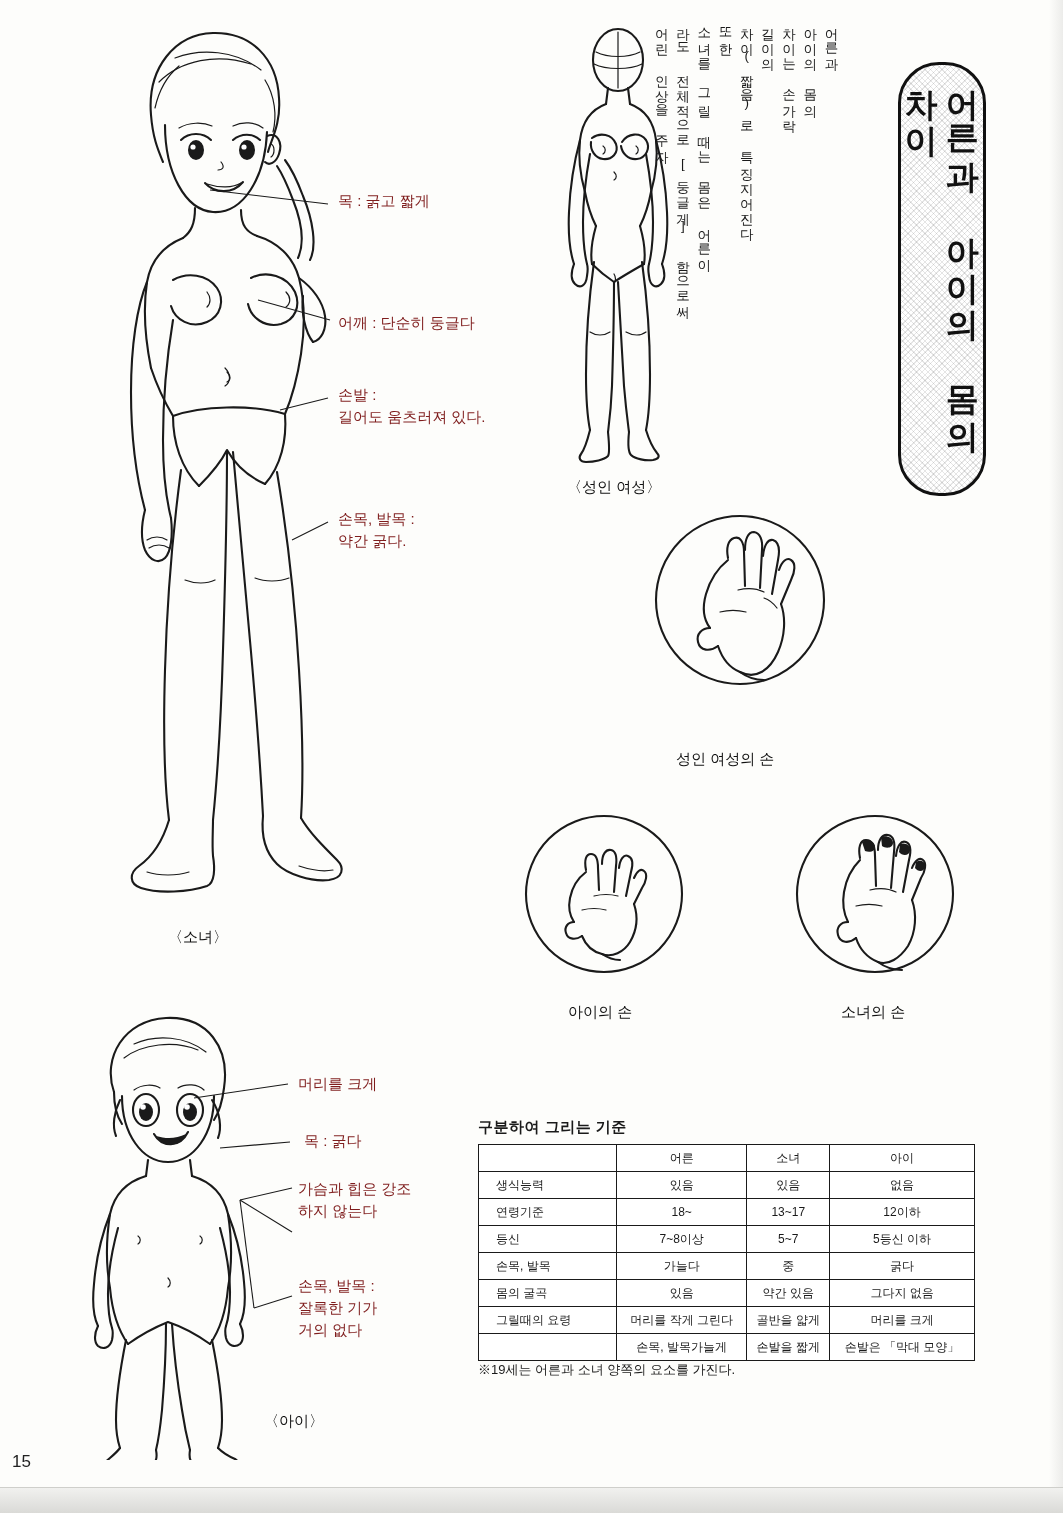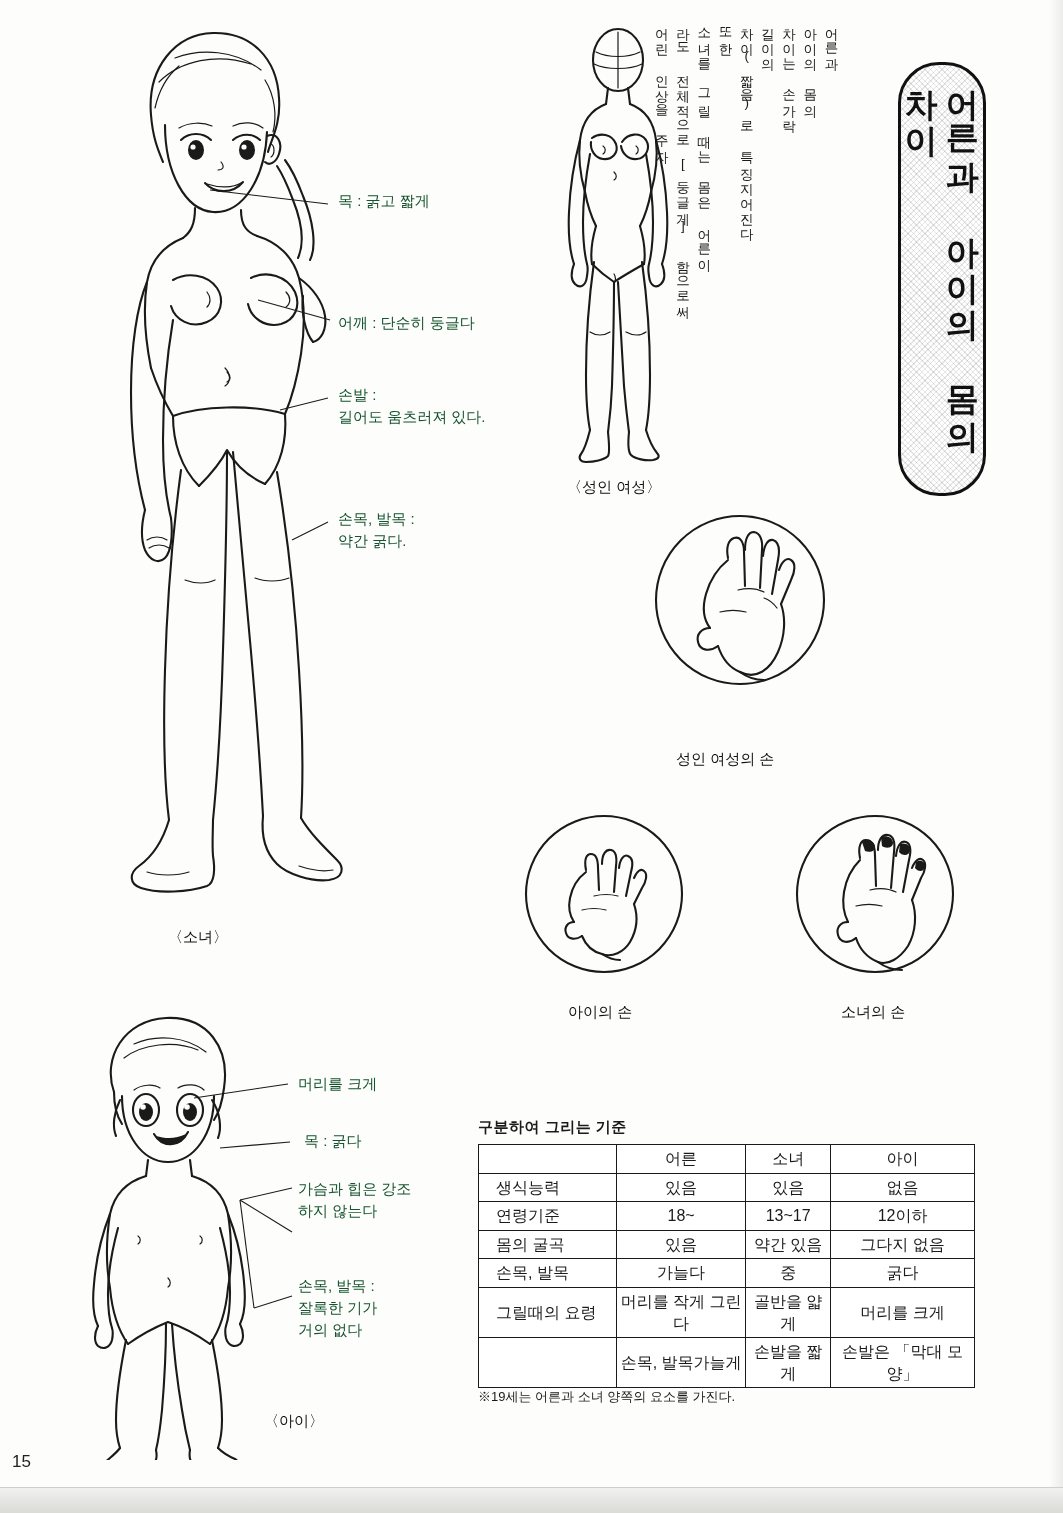--- a/index.html
+++ b/index.html
@@ -64,21 +64,21 @@
 
   
   .caption {
     font-size: 15px;
     color: #111;
     white-space: nowrap;
   }
   .callout {
     font-size: 15px;
     line-height: 1.45;
-    color: #14532d;
+    color: #7f1d1d;
     white-space: pre-line;
   }
 
   
   .drawing { display: block; }
   .ink { fill: none; stroke: #1a1a1a; stroke-width: 2.1; stroke-linecap: round; stroke-linejoin: round; }
   .ink-thin { fill: none; stroke: #1a1a1a; stroke-width: 1.2; stroke-linecap: round; stroke-linejoin: round; }
   .ink-fill { fill: #1a1a1a; stroke: none; }
   .leader { fill: none; stroke: #1a1a1a; stroke-width: 1.1; }
 
@@ -86,21 +86,21 @@
   #table-block { left: 478px; top: 1118px; width: 437px; }
   #table-title {
     font-size: 15px;
     font-weight: bold;
     margin-bottom: 7px;
     letter-spacing: 0.5px;
   }
   table.crit {
     border-collapse: collapse;
     width: 497px;
-    font-size: 16px;
+    font-size: 12px;
     background: #fff;
   }
   table.crit th, table.crit td {
     border: 1.3px solid #1a1a1a;
     text-align: center;
     vertical-align: middle;
     padding: 3px 2px;
     line-height: 1.35;
     height: 20px;
   }
@@ -434,32 +434,38 @@
           <td>있음</td>
           <td>없음</td>
         </tr>
         <tr>
           <td>연령기준</td>
           <td>18~</td>
           <td>13~17</td>
           <td>12이하</td>
         </tr>
         <tr>
+          <td>등신</td>
+          <td>7~8이상</td>
+          <td>5~7</td>
+          <td>5등신 이하</td>
+        </tr>
+        <tr>
+          <td>손목, 발목</td>
+          <td>가늘다</td>
+          <td>중</td>
+          <td>굵다</td>
+        </tr>
+        <tr>
           <td>몸의 굴곡</td>
           <td>있음</td>
           <td>약간 있음</td>
           <td>그다지 없음</td>
         </tr>
         <tr>
-          <td>손목, 발목</td>
-          <td>가늘다</td>
-          <td>중</td>
-          <td>굵다</td>
-        </tr>
-        <tr>
           <td>그릴때의 요령</td>
           <td>머리를 작게 그린다</td>
           <td>골반을 얇게</td>
           <td>머리를 크게</td>
         </tr>
         <tr>
           <td></td>
           <td>손목, 발목가늘게</td>
           <td>손발을 짧게</td>
           <td>손발은 「막대 모양」</td>

